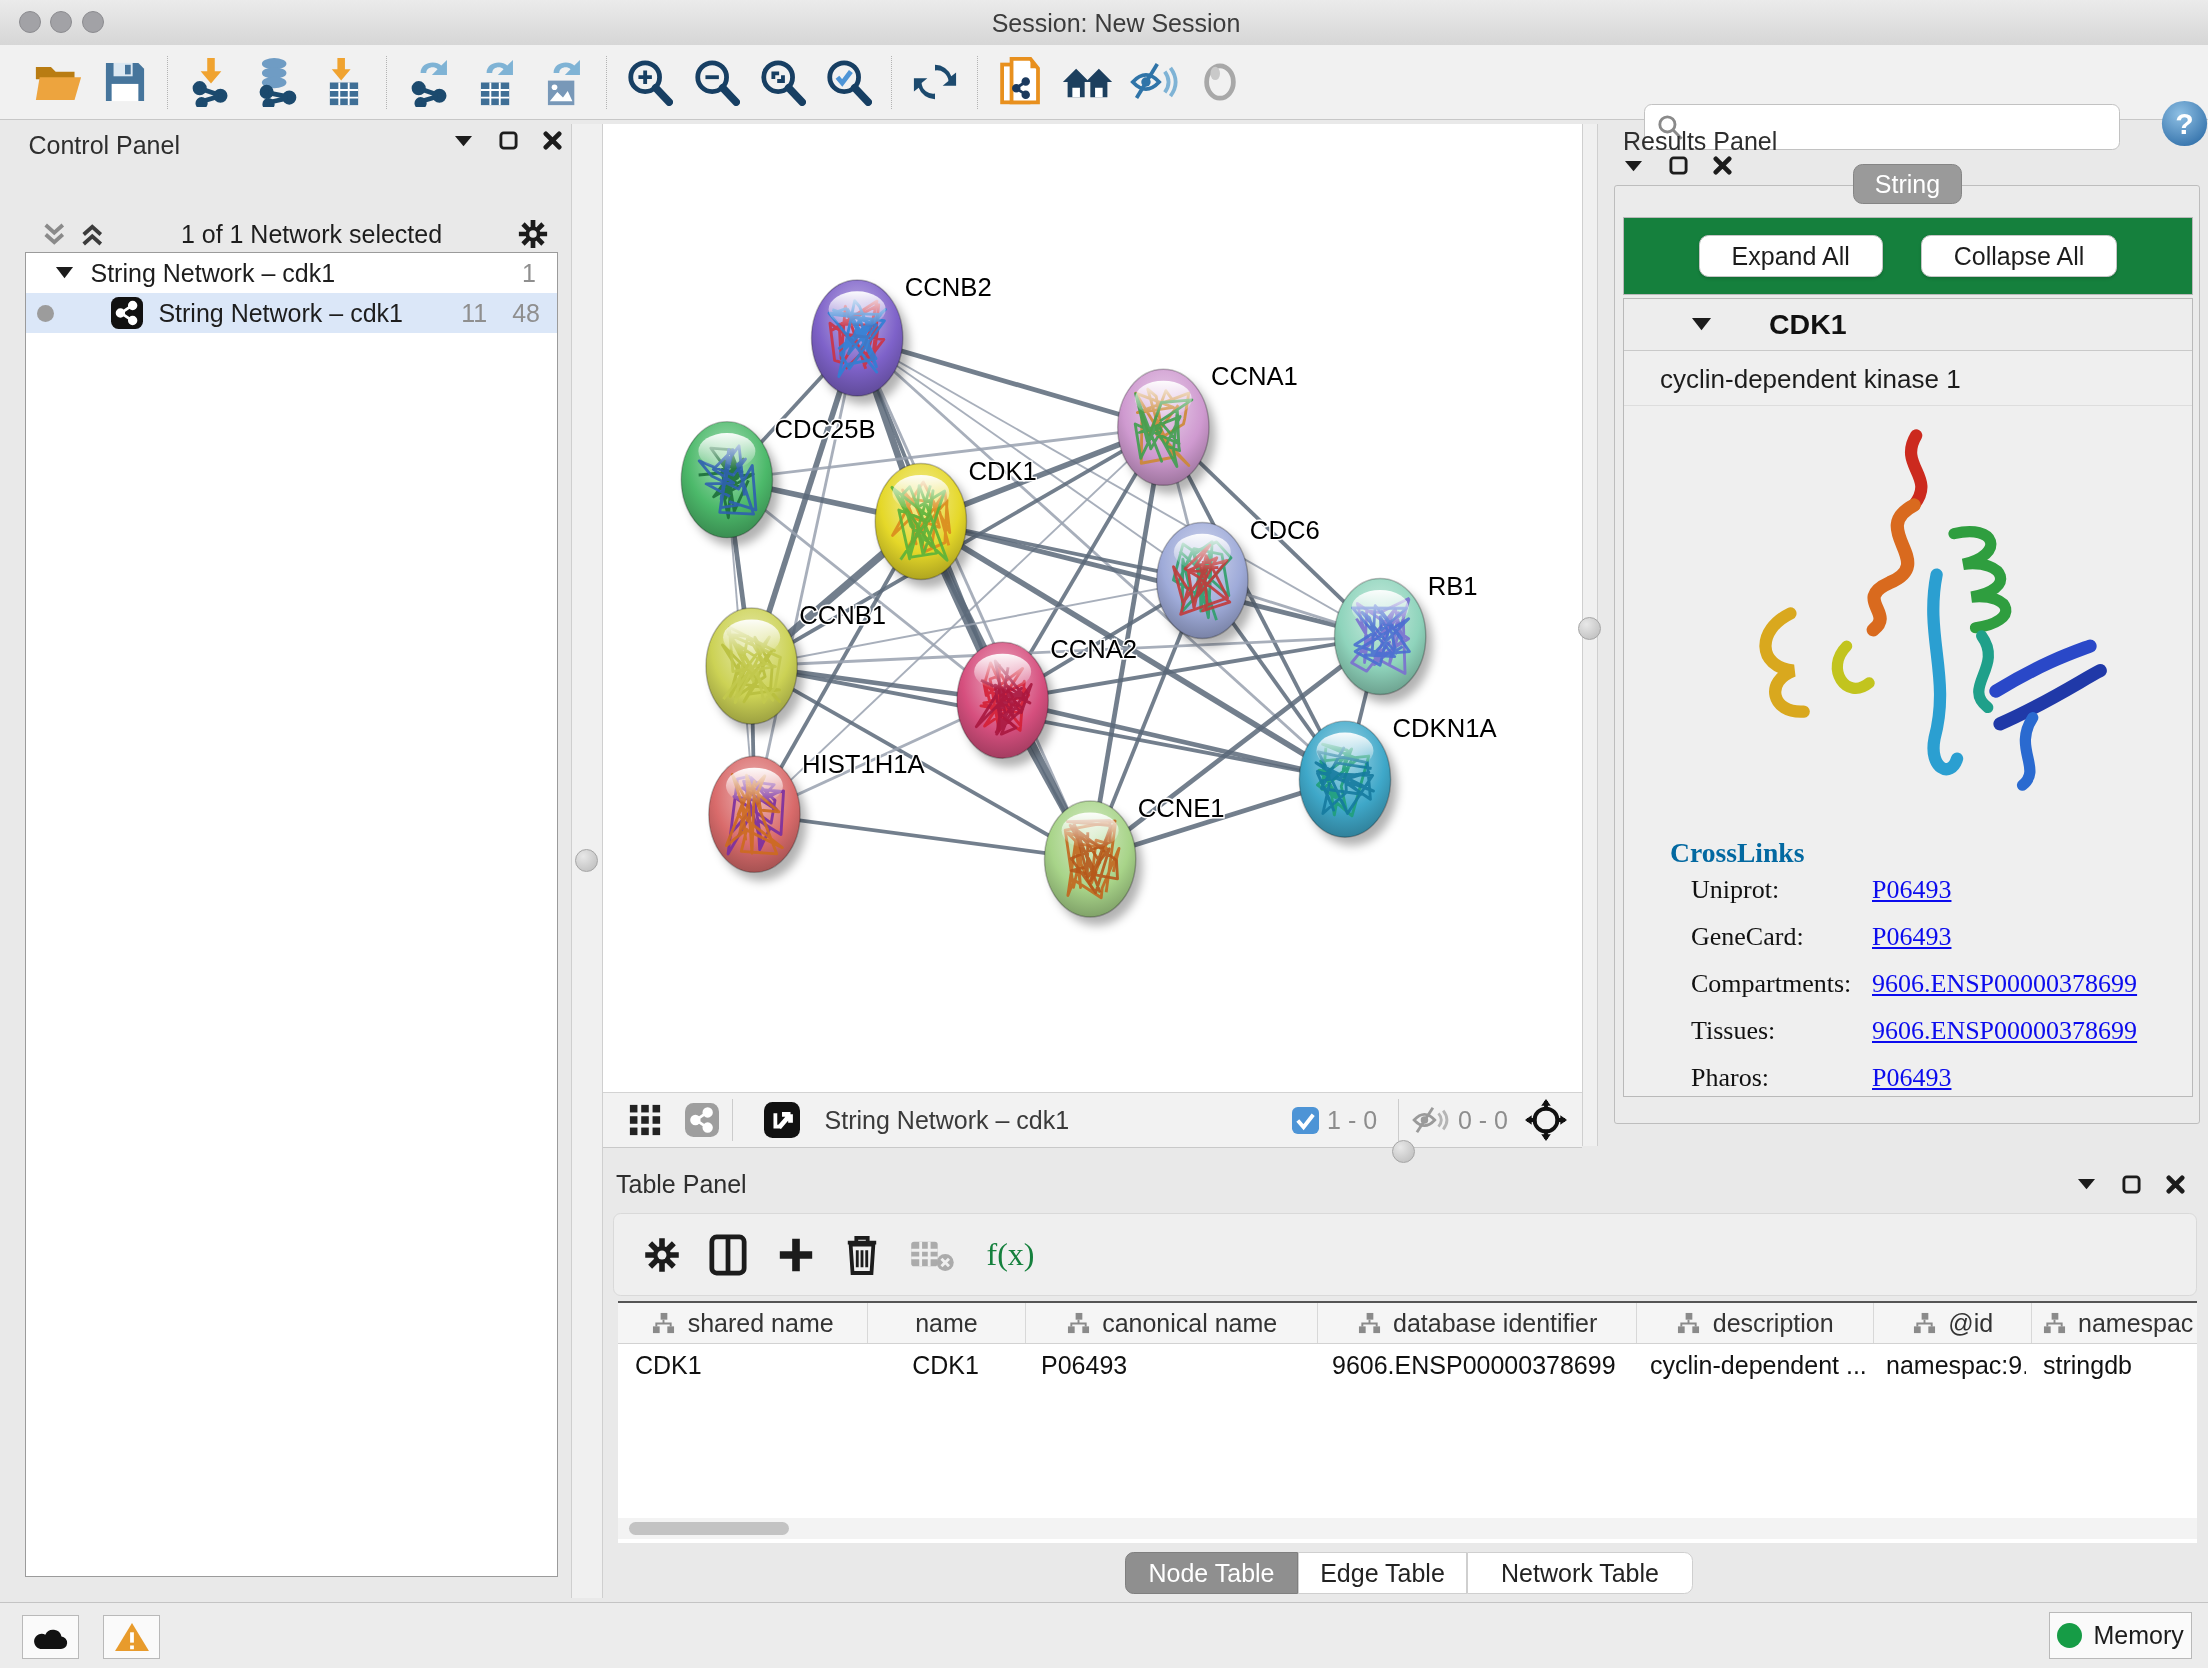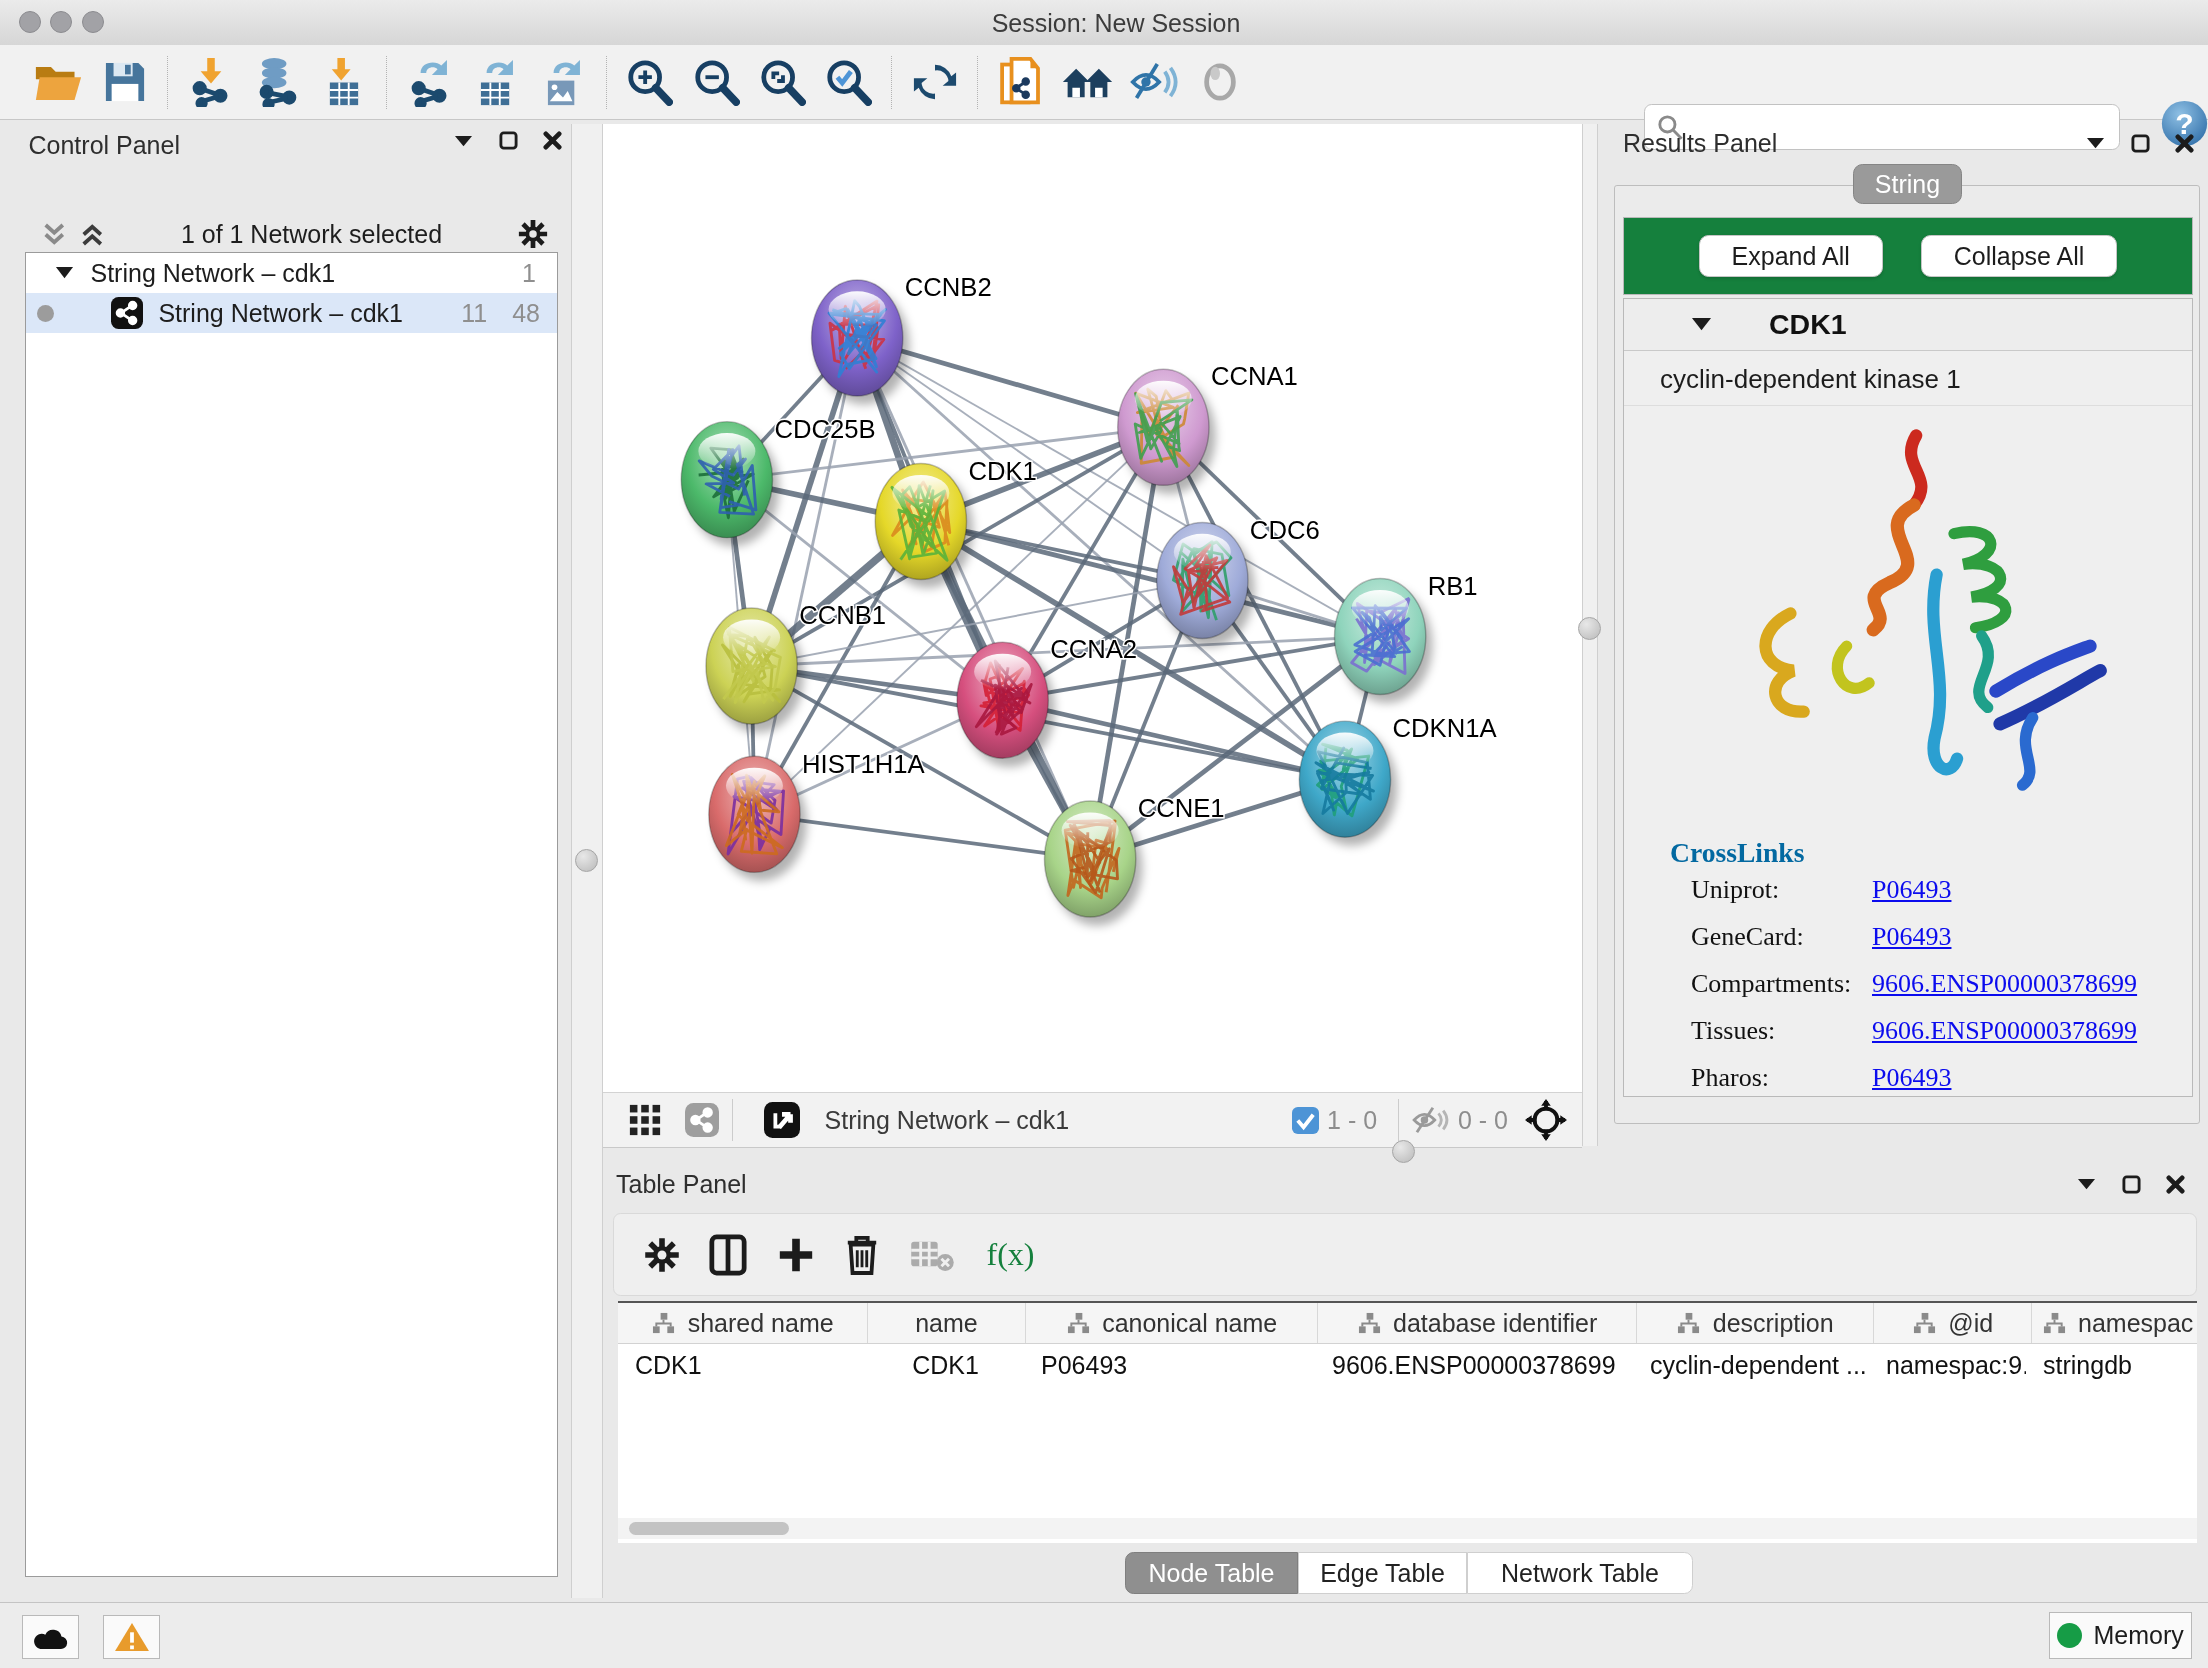--- a/index.html
+++ b/index.html
@@ -40,21 +40,21 @@
   .splitdot{position:absolute;width:21px;height:21px;border-radius:50%;background:radial-gradient(circle at 35% 30%,#e8e8e8,#b9b9b9);border:1px solid #a5a5a5;}
 
   
   #canvas{left:603px;top:124px;width:979px;height:968px;background:#ffffff;}
   #netbar{left:603px;top:1092px;width:979px;height:54px;background:#f2f2f2;border-top:1px solid #d3d3d3;border-bottom:1px solid #c9c9c9;display:flex;align-items:center;}
   #netbar .nbsep{width:0;height:42px;border-left:1px solid #cccccc;margin:0 13.3px;}
   #netbar-title{font-size:25px;color:#3a3a3a;margin-left:25px;}
   .nbcount{font-size:25px;color:#8d8d8d;margin:0 7.6px;}
 
   
-  #rp-header{left:1623px;top:127px;width:571px;height:32px;display:flex;align-items:center;justify-content:space-between;}
+  #rp-header{left:1623px;top:127px;width:571px;height:32px;display:flex;justify-content:space-between;flex-direction:column;}
   #rp-tab{left:1853px;top:164px;width:107px;height:38px;background:#9a9a9a;border:1px solid #858585;border-radius:9.5px;color:#fff;font-size:25px;display:flex;align-items:center;justify-content:center;}
   #rp-box{left:1614px;top:185px;width:584px;height:937px;background:#ebebeb;border:1.9px solid #bdbdbd;border-radius:2.9px;}
   #rp-btnbox{left:1623px;top:217px;width:568px;height:76px;background:#15803d;border:1.9px solid #b9b9b9;display:flex;align-items:center;justify-content:center;gap:38px;}
   .rp-btn{height:40px;padding:0 32px;background:#ffffff;border:1px solid #c6c6c6;border-radius:9.5px;font-size:25px;color:#1c1c1c;display:flex;align-items:center;box-shadow:0 1.9px 2.9px rgba(0,0,0,.15);}
   #rp-gene{left:1623px;top:298px;width:568px;height:797px;background:#efefef;border:1.9px solid #b9b9b9;}
   #rp-genehdr{height:51px;display:flex;align-items:center;border-bottom:1.9px solid #c9c9c9;background:#ededed;}
   #rp-genename{font-size:28.5px;font-weight:bold;color:#111;margin-left:57px;}
   #rp-desc{font-size:26px;color:#1c1c1c;padding:13.3px 0 9.5px 36px;border-bottom:1px solid #dddddd;}
   #crosslinks{font-family:"Liberation Serif",serif;}
   #crosslinks h3{font-size:27.6px;margin:15px 0 5.7px 46px;color:#0369a1;}

